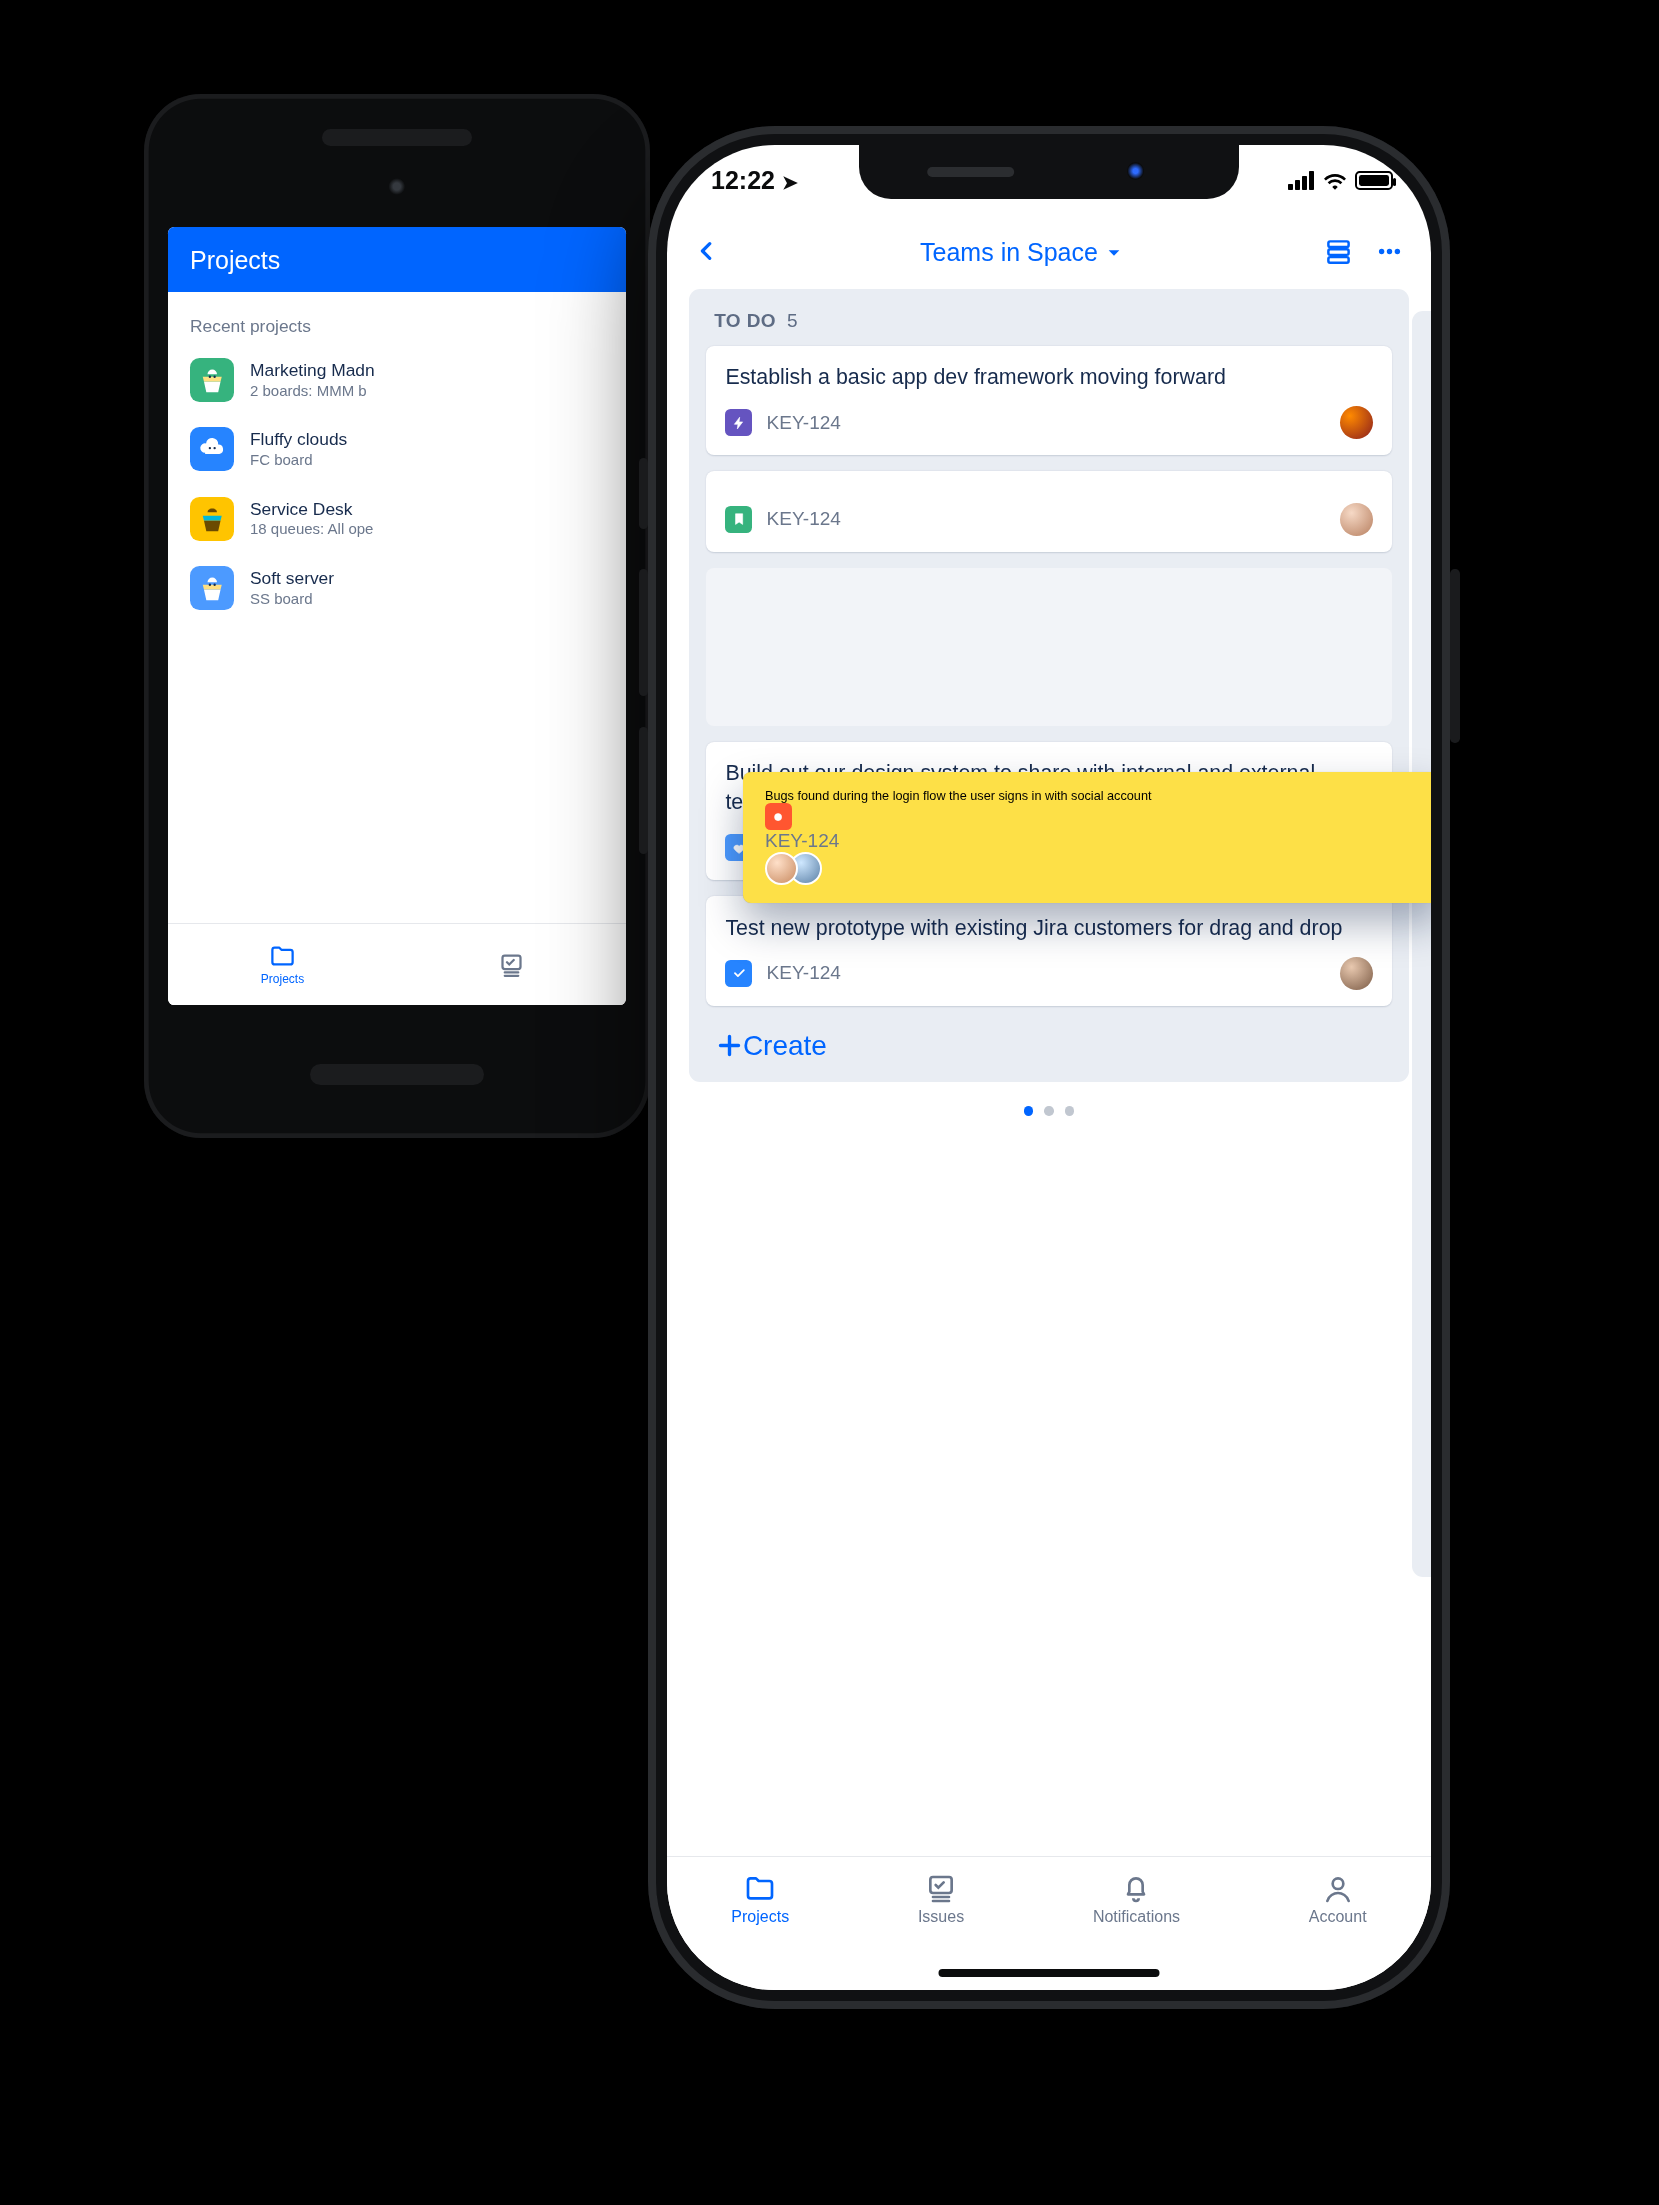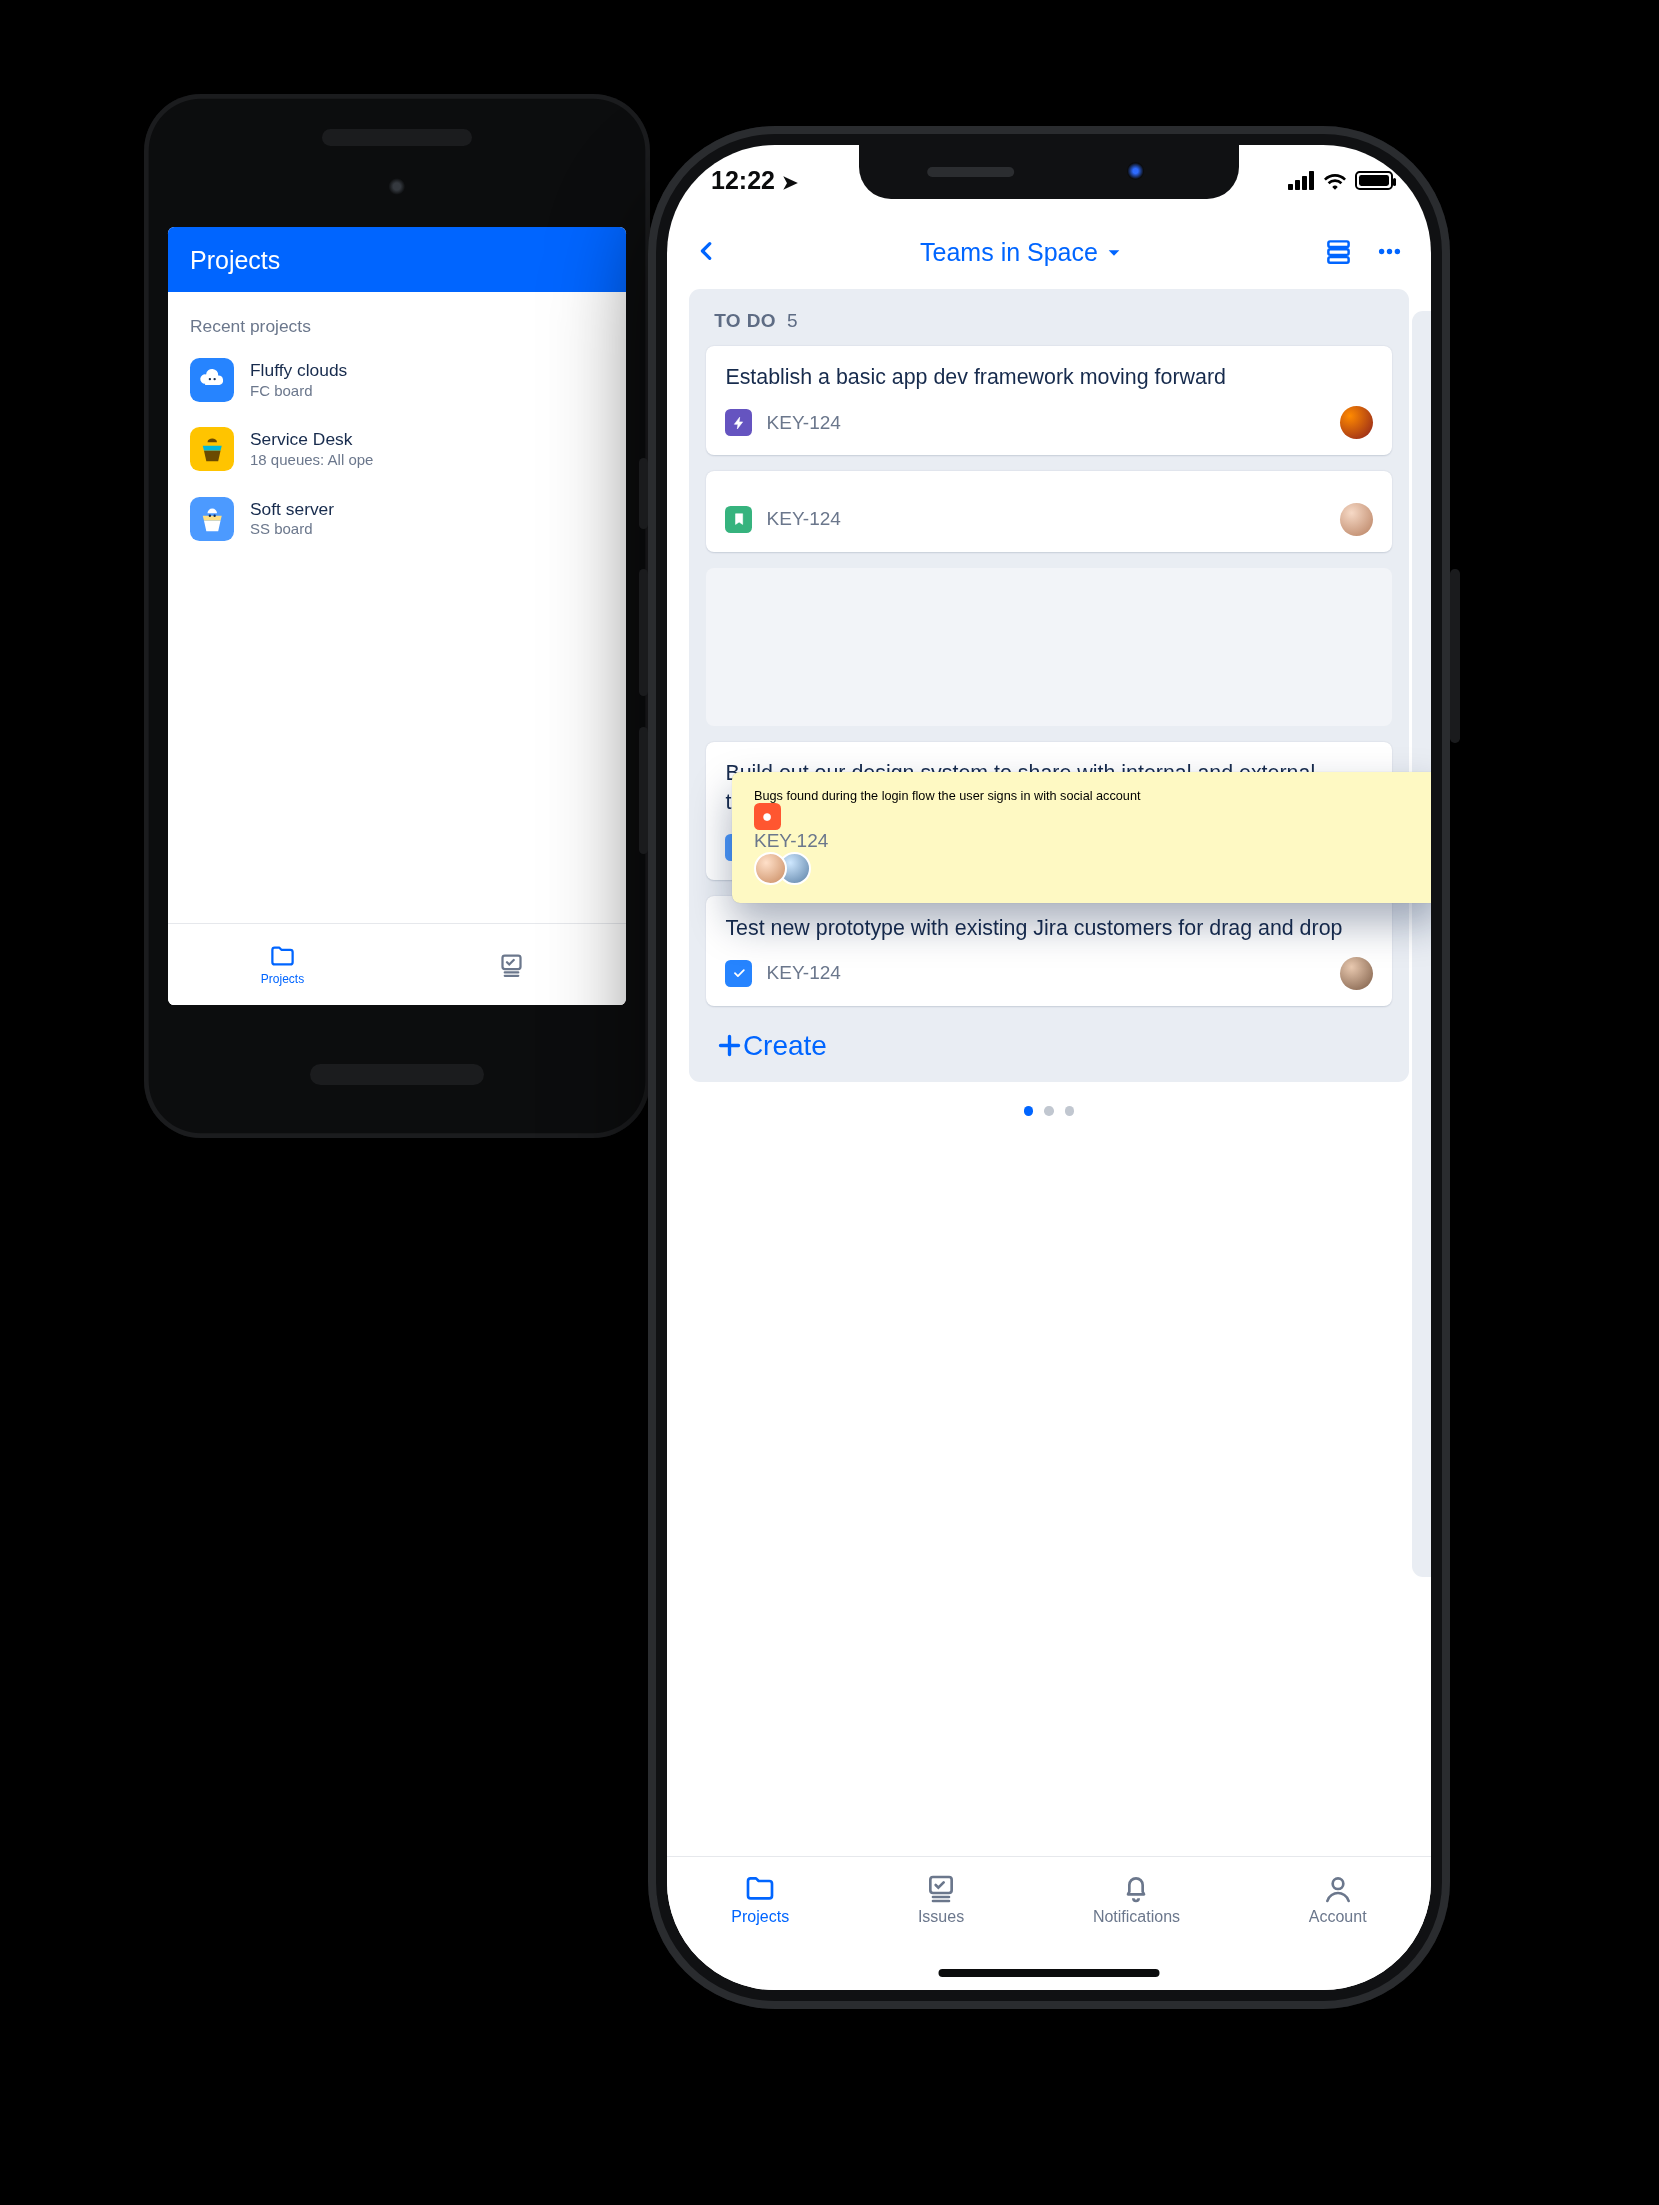--- a/index.html
+++ b/index.html
@@ -74,21 +74,21 @@
   .card{background:#fff;border-radius:8px;box-shadow:0 0.8px 1.6px rgba(9,30,66,.15);padding:17.4px 19px 16px;margin:0 3.2px 16px}
   .card .title{color:var(--text);font-size:21.4px;line-height:1.35}
   .card .meta{display:flex;align-items:center;justify-content:space-between;margin-top:14.2px}
   .card .left{display:flex;align-items:center;gap:14.2px}
   .itype{width:27px;height:27px;border-radius:5.5px;display:flex;align-items:center;justify-content:center}
   .itype svg{width:14.2px;height:14.2px;stroke:#fff;fill:#fff}
   .ikey{color:var(--muted);font-size:19px}
   .av{width:33px;height:33px;border-radius:50%;display:flex;align-items:center;justify-content:center;font-size:17.4px}
 
   
-  .dragged{position:absolute;left:43px;right:-32px;top:483px;background:#fef9c3;border-radius:8px;padding:17.4px 22px 17.4px;box-shadow:0 20px 40px rgba(9,30,66,.35),0 0 0.8px rgba(9,30,66,.3)}
+  .dragged{position:absolute;left:54px;right:-32px;top:483px;background:#fde047;border-radius:8px;padding:17.4px 22px 17.4px;box-shadow:0 20px 40px rgba(9,30,66,.35),0 0 0.8px rgba(9,30,66,.3)}
   .spacer{height:158px;background:var(--bg-col);border-radius:8px;margin:0 3.2px 16px}
 
   .create-row{display:flex;align-items:center;gap:0;padding:8px 12.7px 3.2px;color:var(--bright-blue);font-size:28px}
   .create-row svg{width:27px;height:27px}
 
   .dots{display:flex;gap:11px;justify-content:center;margin:24px 0 0}
   .dots span{width:9.5px;height:9.5px;border-radius:50%;background:#c1c7d0}
   .dots span.on{background:var(--bright-blue)}
 
   .peek{position:absolute;right:0;top:166px;width:19px;height:1266px;background:var(--bg-col-ed);border-top-left-radius:11px;border-bottom-left-radius:11px}
@@ -109,20 +109,34 @@
 <div class="scene">
 
   <div class="android">
     <div class="android-cam"></div>
     <div class="android-btn b1"></div>
     <div class="android-btn b2"></div>
     <div class="android-screen">
       <div class="a-head">Projects</div>
       <div class="a-sub">Recent projects</div>
 
+      <div class="a-item">
+        <div class="a-ico bg-green">
+          <svg viewBox="0 0 24 24">
+              <path fill="#fff" d="M7 22h10l2-9H5l2 9zM12 3a4 4 0 0 0-4 4h8a4 4 0 0 0-4-4z"></path>
+              <path fill="#ffe082" d="M5 13h14l1-4H4l1 4z"></path>
+              <circle cx="10" cy="9" r="1" fill="#172b4d"></circle>
+              <circle cx="14" cy="9" r="1" fill="#172b4d"></circle>
+            </svg>
+        </div>
+        <div class="a-txt">
+          <div class="t1">Marketing Madn</div>
+          <div class="t2">2 boards: MMM b</div>
+        </div>
+      </div>
 
       <div class="a-item">
         <div class="a-ico bg-blue">
           <svg viewBox="0 0 24 24">
               <path fill="#fff" d="M6 15a4 4 0 1 1 .8-7.9A5 5 0 0 1 17 8a4 4 0 0 1 1 7.9V16H6v-1z"></path>
               <circle cx="10" cy="11" r="1" fill="#172b4d"></circle>
               <circle cx="14" cy="11" r="1" fill="#172b4d"></circle>
             </svg>
         </div>
         <div class="a-txt">

